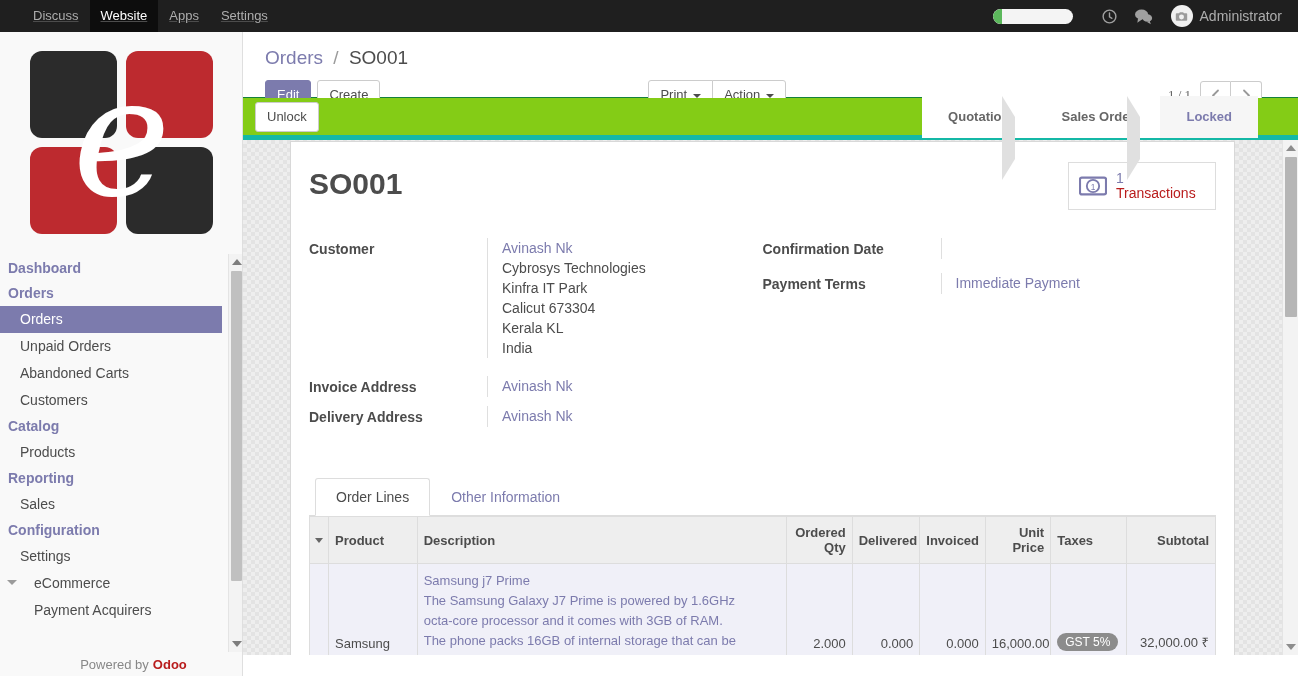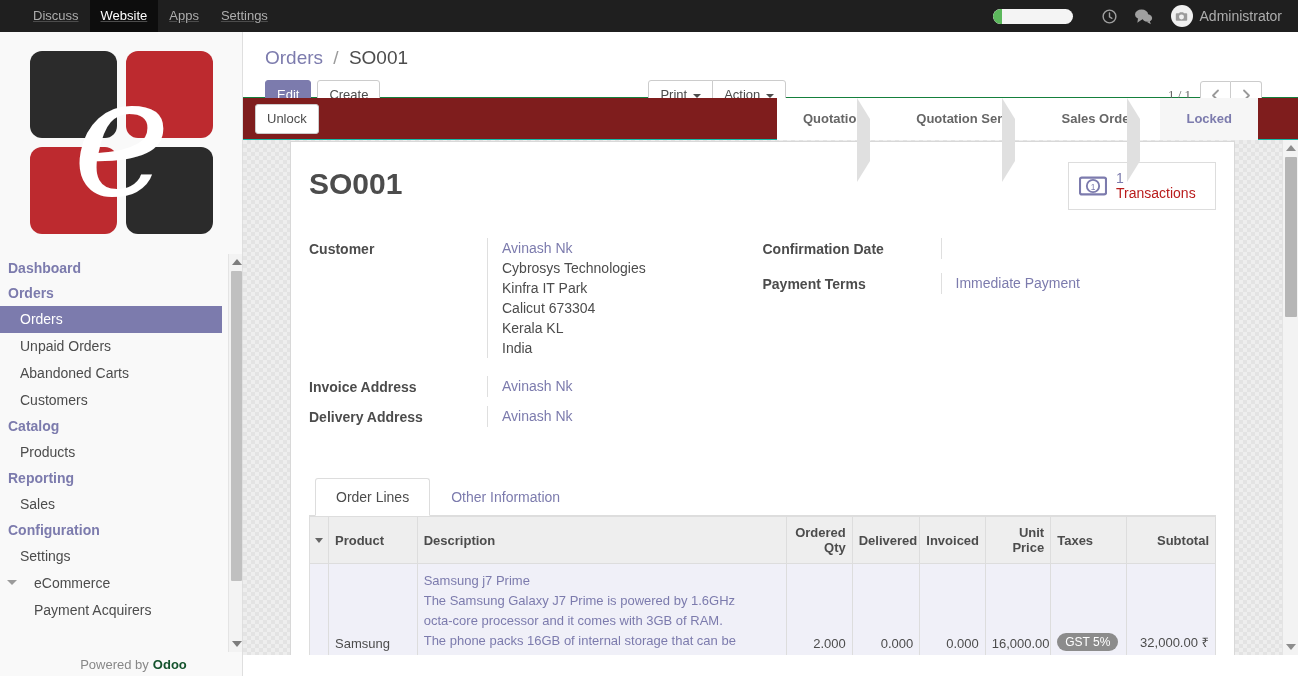--- a/index.html
+++ b/index.html
@@ -138,21 +138,21 @@
   .sb-arrow.up { top: 5px; border-bottom: 6px solid #7d7d7d; }
   .sb-arrow.down { bottom: 5px; border-top: 6px solid #7d7d7d; }
 
   #poweredby {
     position: absolute; left: 12px; bottom: 0;
     width: 243px; height: 24px;
     display: flex; align-items: center; justify-content: center;
     font-size: 13px; color: #888888;
     background: #f9f9f9;
   }
-  #poweredby b { color: #14532d; margin-left: 4px; font-weight: bold; }
+  #poweredby b { color: #b91c1c; margin-left: 4px; font-weight: bold; }
 
   
   #main {
     position: absolute; left: 243px; top: 32px;
     width: 1055px; height: 644px;
     background: #ffffff;
   }
 
   
   #cp {
@@ -205,22 +205,22 @@
     display: flex; align-items: center; justify-content: center;
     cursor: pointer; color: #999999; font-size: 15px;
   }
   .pg-btn:first-child { border-radius: 3px 0 0 3px; }
   .pg-btn:last-child { border-radius: 0 3px 3px 0; border-left: none; }
 
   
   #statusrow {
     position: relative;
     height: 42px; width: 1055px;
-    background: #7f1d1d;
-    border-bottom: 1px solid #14b8a6;
+    background: #84cc16;
+    border-bottom: 5px solid #14b8a6;
     display: flex; align-items: center;
     padding-left: 12px;
   }
   #status-stages {
     margin-left: auto; display: flex; height: 42px;
     align-items: stretch; padding-right: 40px;
   }
   .stage {
     position: relative;
     display: flex; align-items: center;
@@ -504,21 +504,20 @@
           </div>
         </div>
       </div>
     </div>
   </div>
 
   <div id="statusrow">
     <button class="btn">Unlock</button>
     <div id="status-stages">
       <div class="stage">Quotation</div>
-      <div class="stage">Quotation Sent</div>
       <div class="stage">Sales Order</div>
       <div class="stage active">Locked</div>
     </div>
   </div>
 
   <div id="sheet-area">
 
     <div id="sheet">
 
       <div id="sheet-head">

